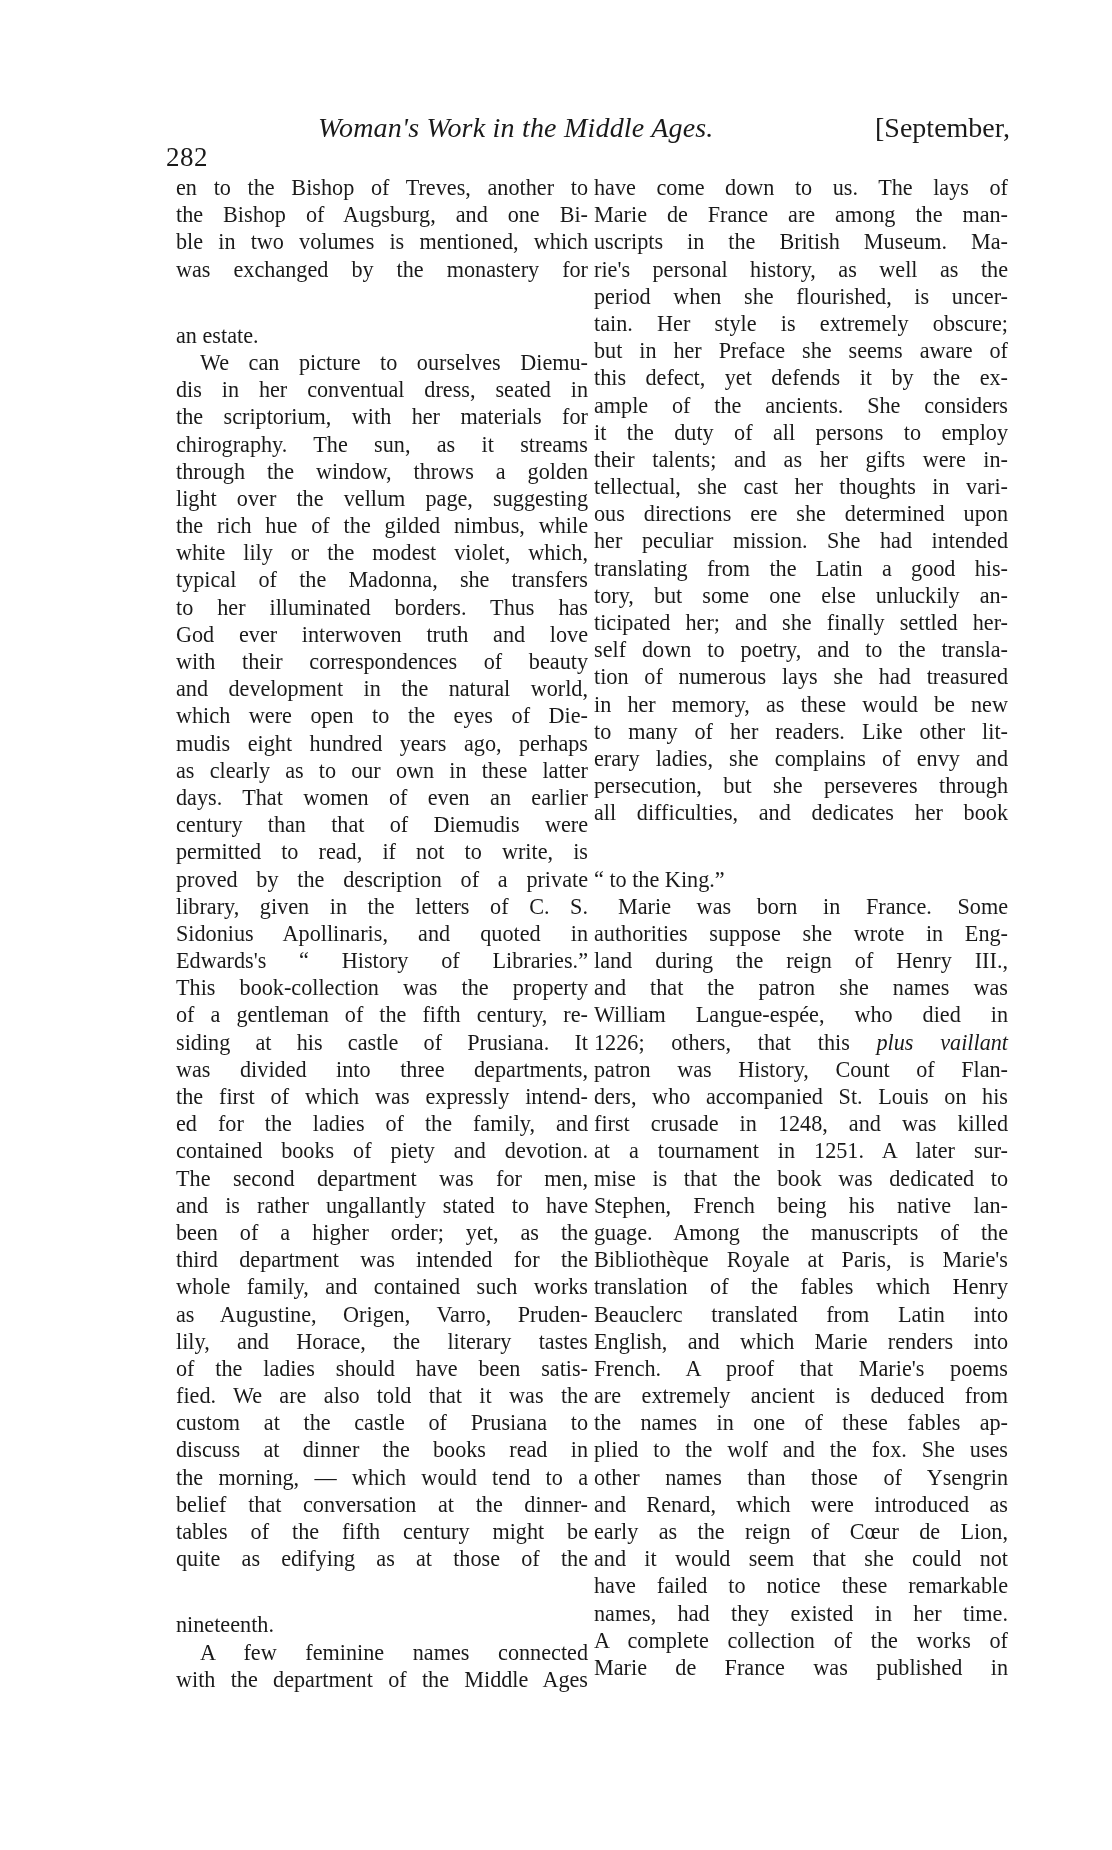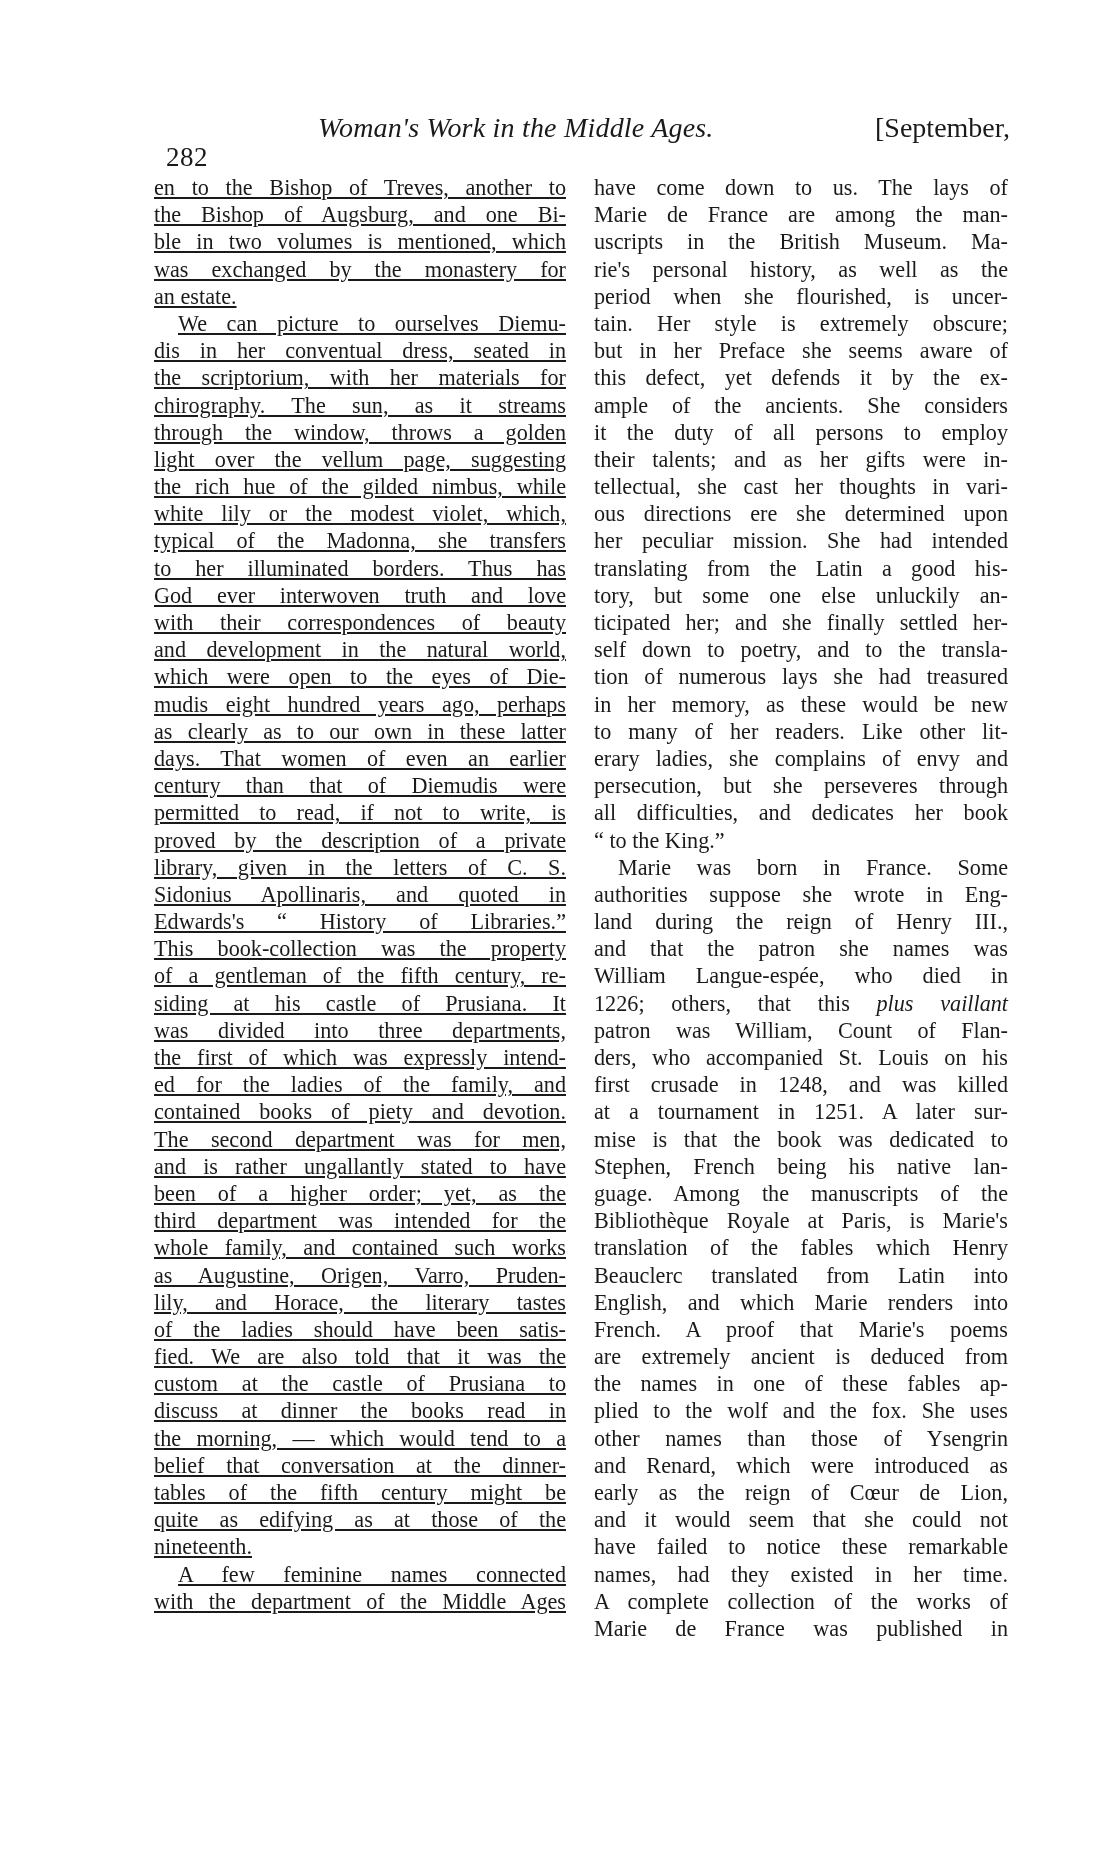--- a/index.html
+++ b/index.html
@@ -3,24 +3,24 @@
 <meta charset="utf-8">
 <style>
   html, body { margin: 0; padding: 0; background: #ffffff; }
   body { width: 1112px; height: 1850px; position: relative; overflow: hidden;
          font-family: "Liberation Serif", "DejaVu Serif", serif; color: #1a1a1a; }
   .header { position: absolute; left: 166px; top: 112px; width: 850px; height: 40px; }
   .page-number { position: absolute; left: 0; top: 0; font-size: 27px; letter-spacing: 0.5px; margin-top: 30px; }
   .running-title { position: absolute; left: 152px; top: 0; font-size: 28px; font-style: italic; letter-spacing: 0.2px; }
   .running-date { position: absolute; right: 6px; top: 0; font-size: 28px; text-align: center; }
   .column { position: absolute; top: 174px; font-size: 22.2px; }
-  .col-left { left: 154px; width: 412px; text-decoration: underline; }
+  .col-left { left: 176px; width: 412px; }
   .col-right { left: 594px; width: 414px; }
   .line { height: 27.2px; line-height: 27.2px; white-space: nowrap; text-align: justify; text-align-last: justify; overflow: visible; }
-  .line.last { text-align-last: left; }
+  .line.last { text-align-last: left; margin-top: 39px; }
   .line.indent { padding-left: 24px; }
   .it { font-style: italic; margin-top: 47px; }
 </style>
 </head>
 <body>
 
 <div class="header">
   <span class="page-number">282</span>
   <span class="running-title">Woman's Work in the Middle Ages.</span>
   <span class="running-date">[September,</span>
@@ -106,21 +106,21 @@
     <div class="line"><span>erary ladies, she complains of envy and</span></div>
     <div class="line"><span>persecution, but she perseveres through</span></div>
     <div class="line"><span>all difficulties, and dedicates her book</span></div>
     <div class="line last"><span>“ to the King.”</span></div>
     <div class="line indent"><span>Marie was born in France.  Some</span></div>
     <div class="line"><span>authorities suppose she wrote in Eng-</span></div>
     <div class="line"><span>land during the reign of Henry III.,</span></div>
     <div class="line"><span>and that the patron she names was</span></div>
     <div class="line"><span>William Langue-espée, who died in</span></div>
     <div class="line"><span>1226; others, that this </span><span class="it">plus vaillant</span></div>
-    <div class="line"><span>patron was William, Count of Flan-</span></div>
+    <div class="line"><span>patron was History, Count of Flan-</span></div>
     <div class="line"><span>ders, who accompanied St. Louis on his</span></div>
     <div class="line"><span>first crusade in 1248, and was killed</span></div>
     <div class="line"><span>at a tournament in 1251.  A later sur-</span></div>
     <div class="line"><span>mise is that the book was dedicated to</span></div>
     <div class="line"><span>Stephen, French being his native lan-</span></div>
     <div class="line"><span>guage.  Among the manuscripts of the</span></div>
     <div class="line"><span>Bibliothèque Royale at Paris, is Marie's</span></div>
     <div class="line"><span>translation of the fables which Henry</span></div>
     <div class="line"><span>Beauclerc translated from Latin into</span></div>
     <div class="line"><span>English, and which Marie renders into</span></div>

